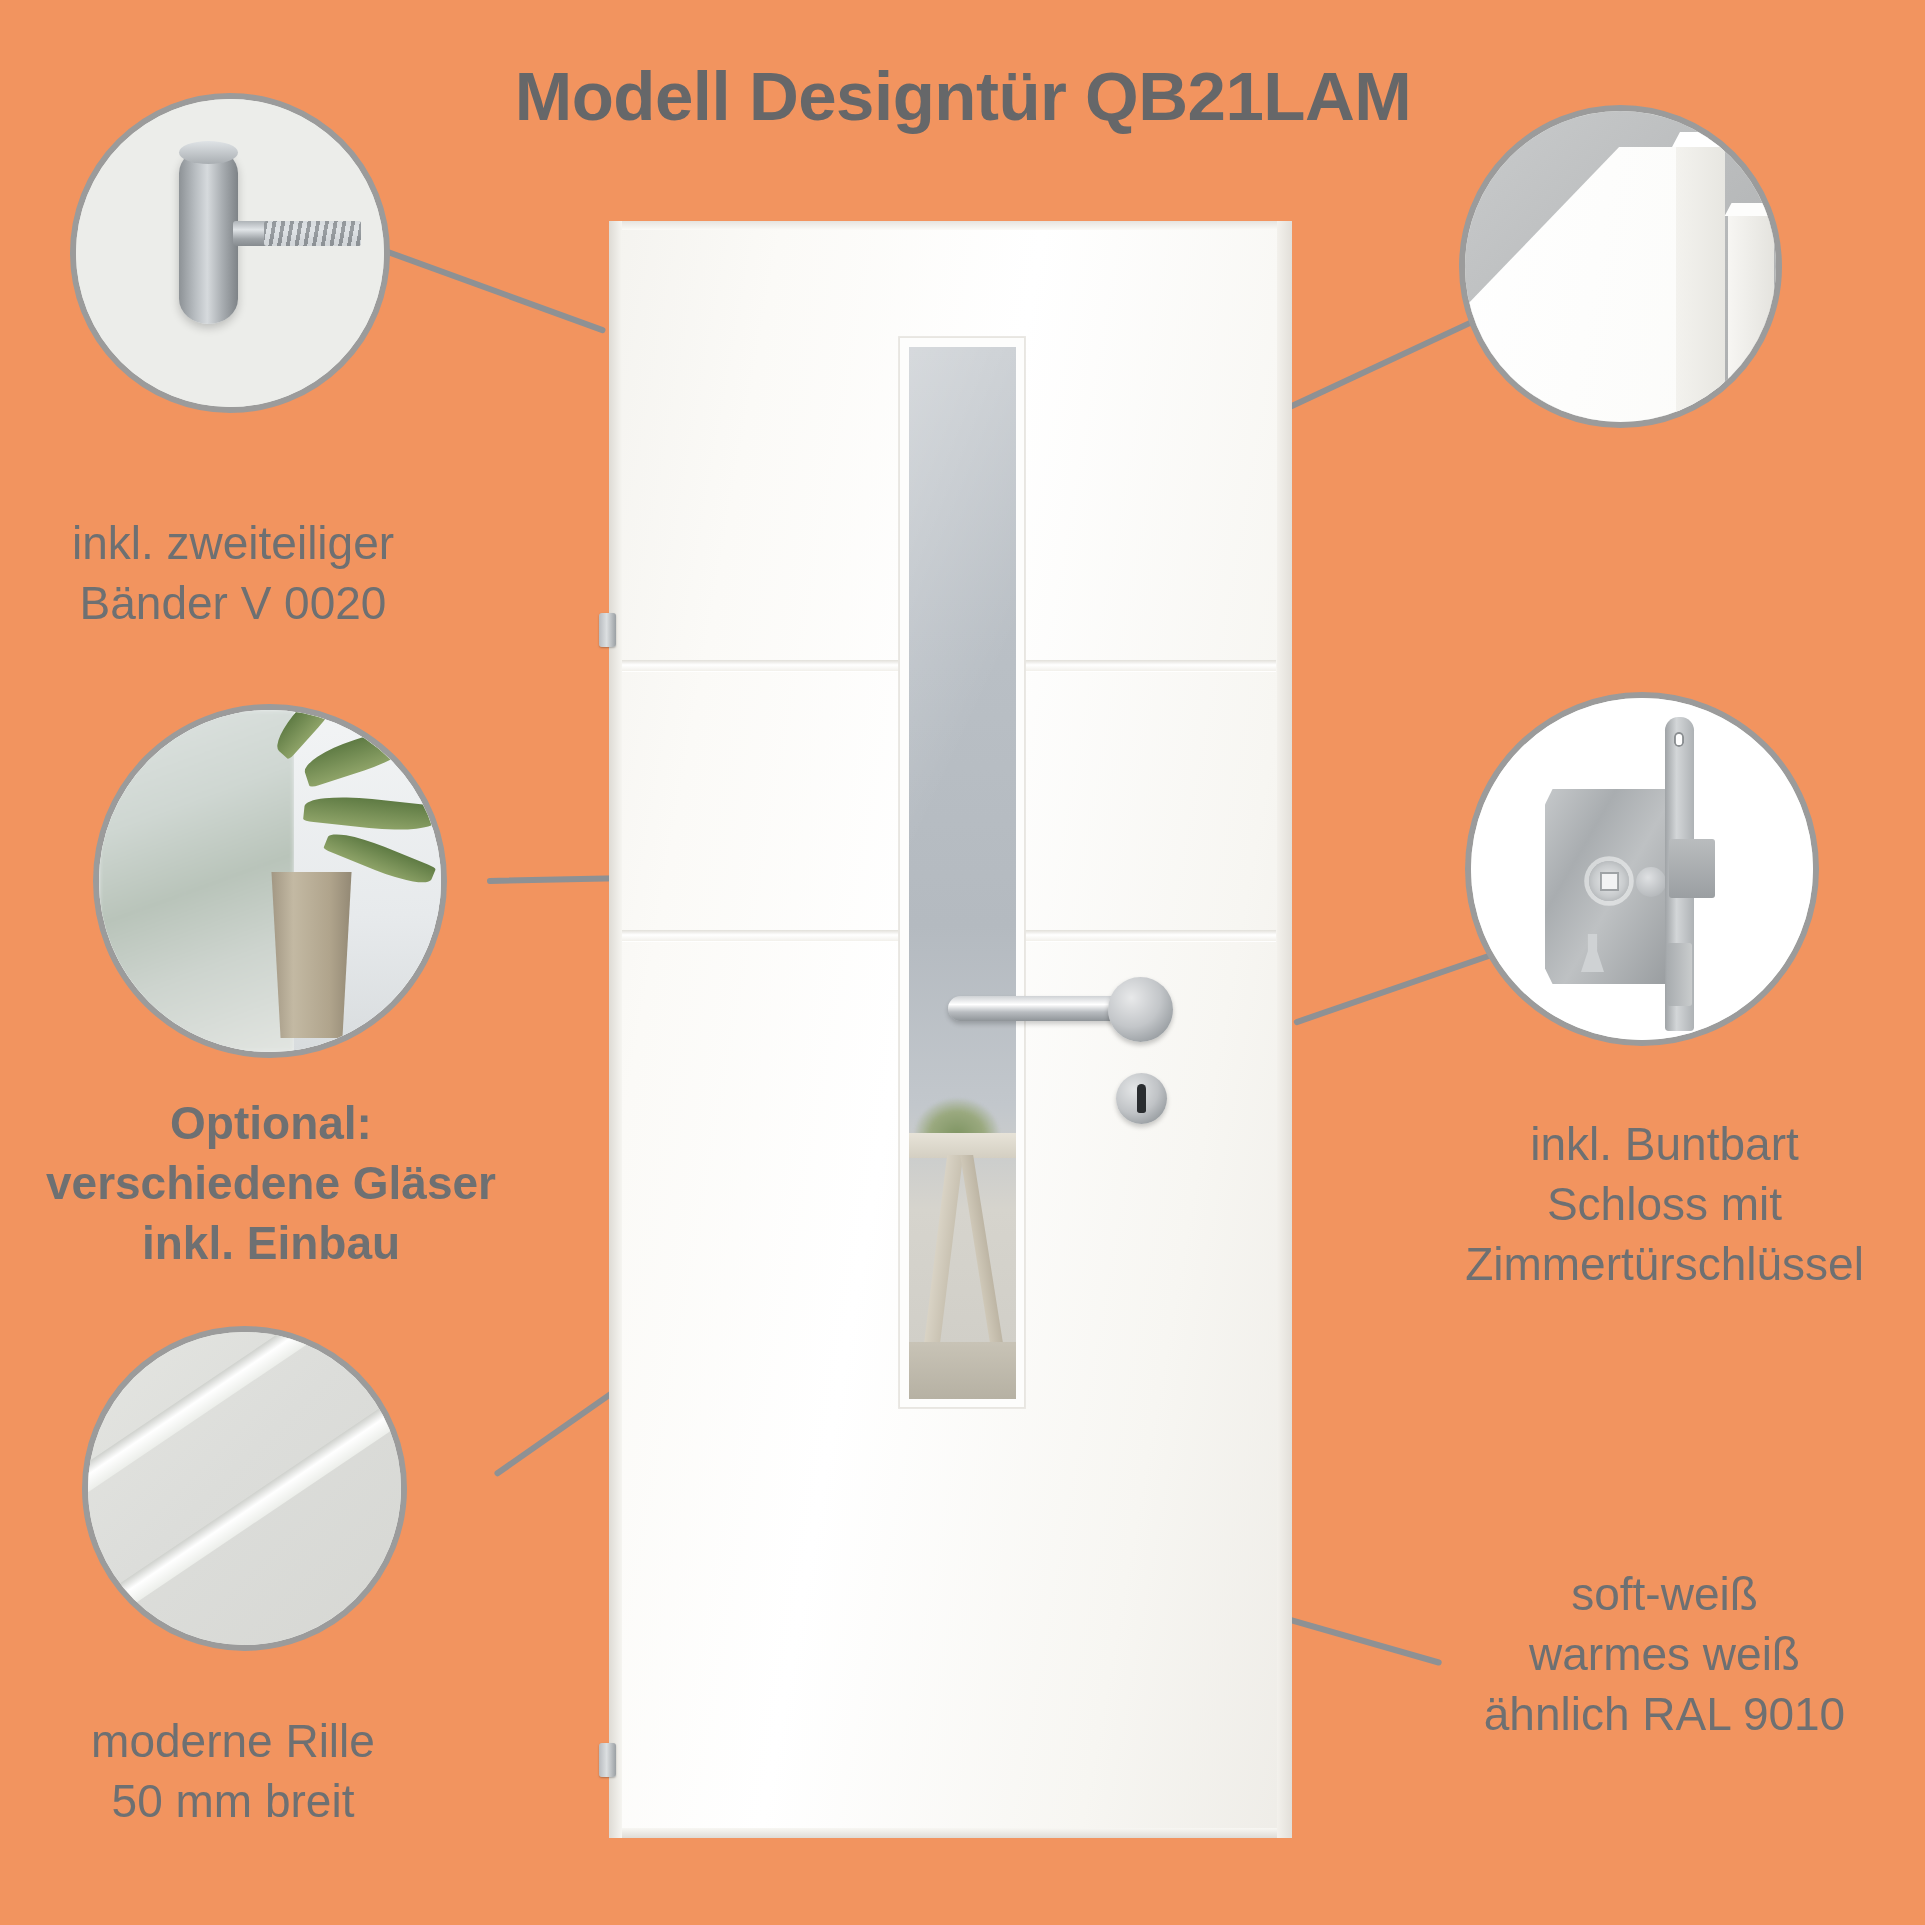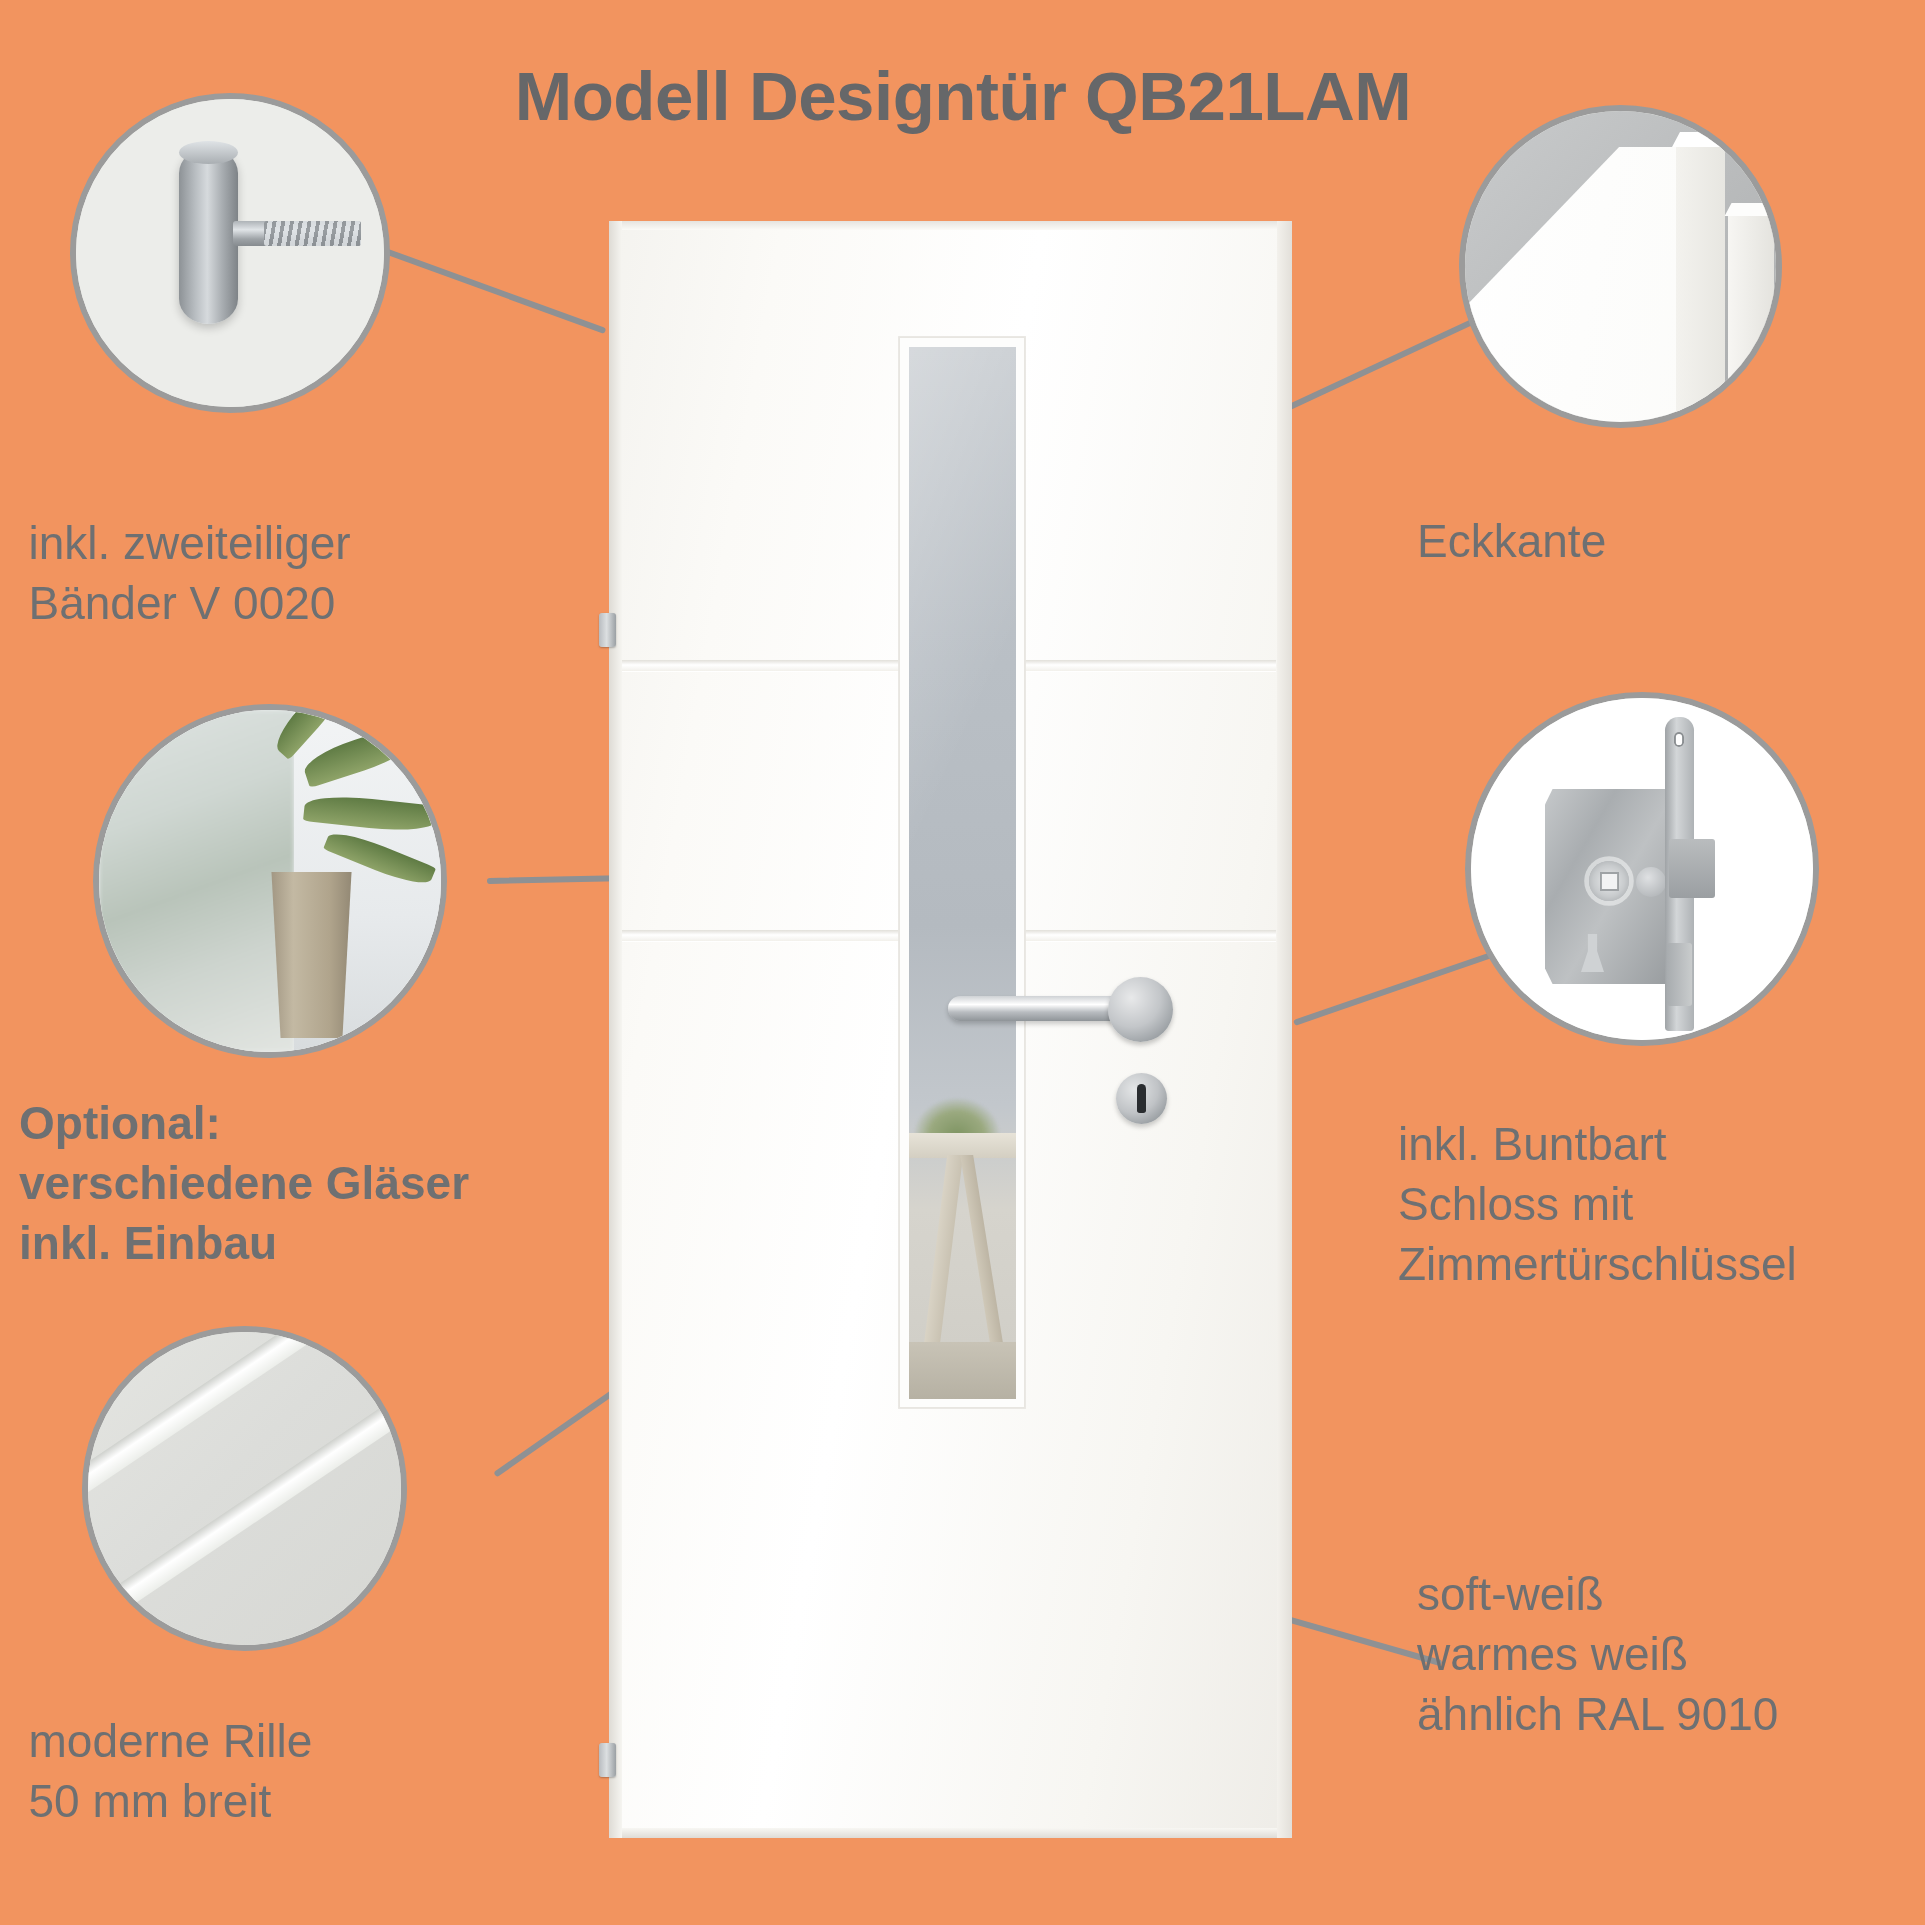--- a/index.html
+++ b/index.html
@@ -17,21 +17,21 @@
     position:absolute;top:57px;left:0;width:1926px;
     text-align:center;
     font-size:69px;font-weight:bold;color:#666769;
     letter-spacing:-0.5px;
     white-space:nowrap;
   }
 
   
   .caption{
     position:absolute;
-    text-align:left;
+    text-align:center;
     color:#6e7072;
     font-size:46px;
     line-height:1.30;
     white-space:pre-line;
   }
 
   
   .bubble{
     position:absolute;
     border-radius:50%;
@@ -323,21 +323,20 @@
 
   <div class="bubble" style="left:1459px;top:105px;width:323px;height:323px;">
     <div class="eck-art">
       <div class="eck-white-wedge"></div>
       <div class="eck-panel-a"></div>
       <div class="eck-cap-a"></div>
       <div class="eck-panel-b"></div>
       <div class="eck-cap-b"></div>
     </div>
   </div>
-  <div class="caption" style="left:1417px;top:512px;width:409px;">Eckkante</div>
 
   <div class="bubble" style="left:93px;top:704px;width:354px;height:354px;">
     <div class="glass-art">
       <div class="half-frost"></div>
       <div class="half-clear"></div>
       <div class="pot"></div>
       <div class="leaf" style="left:211px;top:46px;width:114px;height:32px;transform:rotate(-18deg);"></div>
       <div class="leaf" style="left:204px;top:82px;width:133px;height:28.5px;transform:rotate(6deg);"></div>
       <div class="leaf" style="left:190px;top:23px;width:88px;height:27px;transform:rotate(-48deg);"></div>
       <div class="leaf" style="left:224px;top:114px;width:112px;height:25px;transform:rotate(22deg);"></div>

